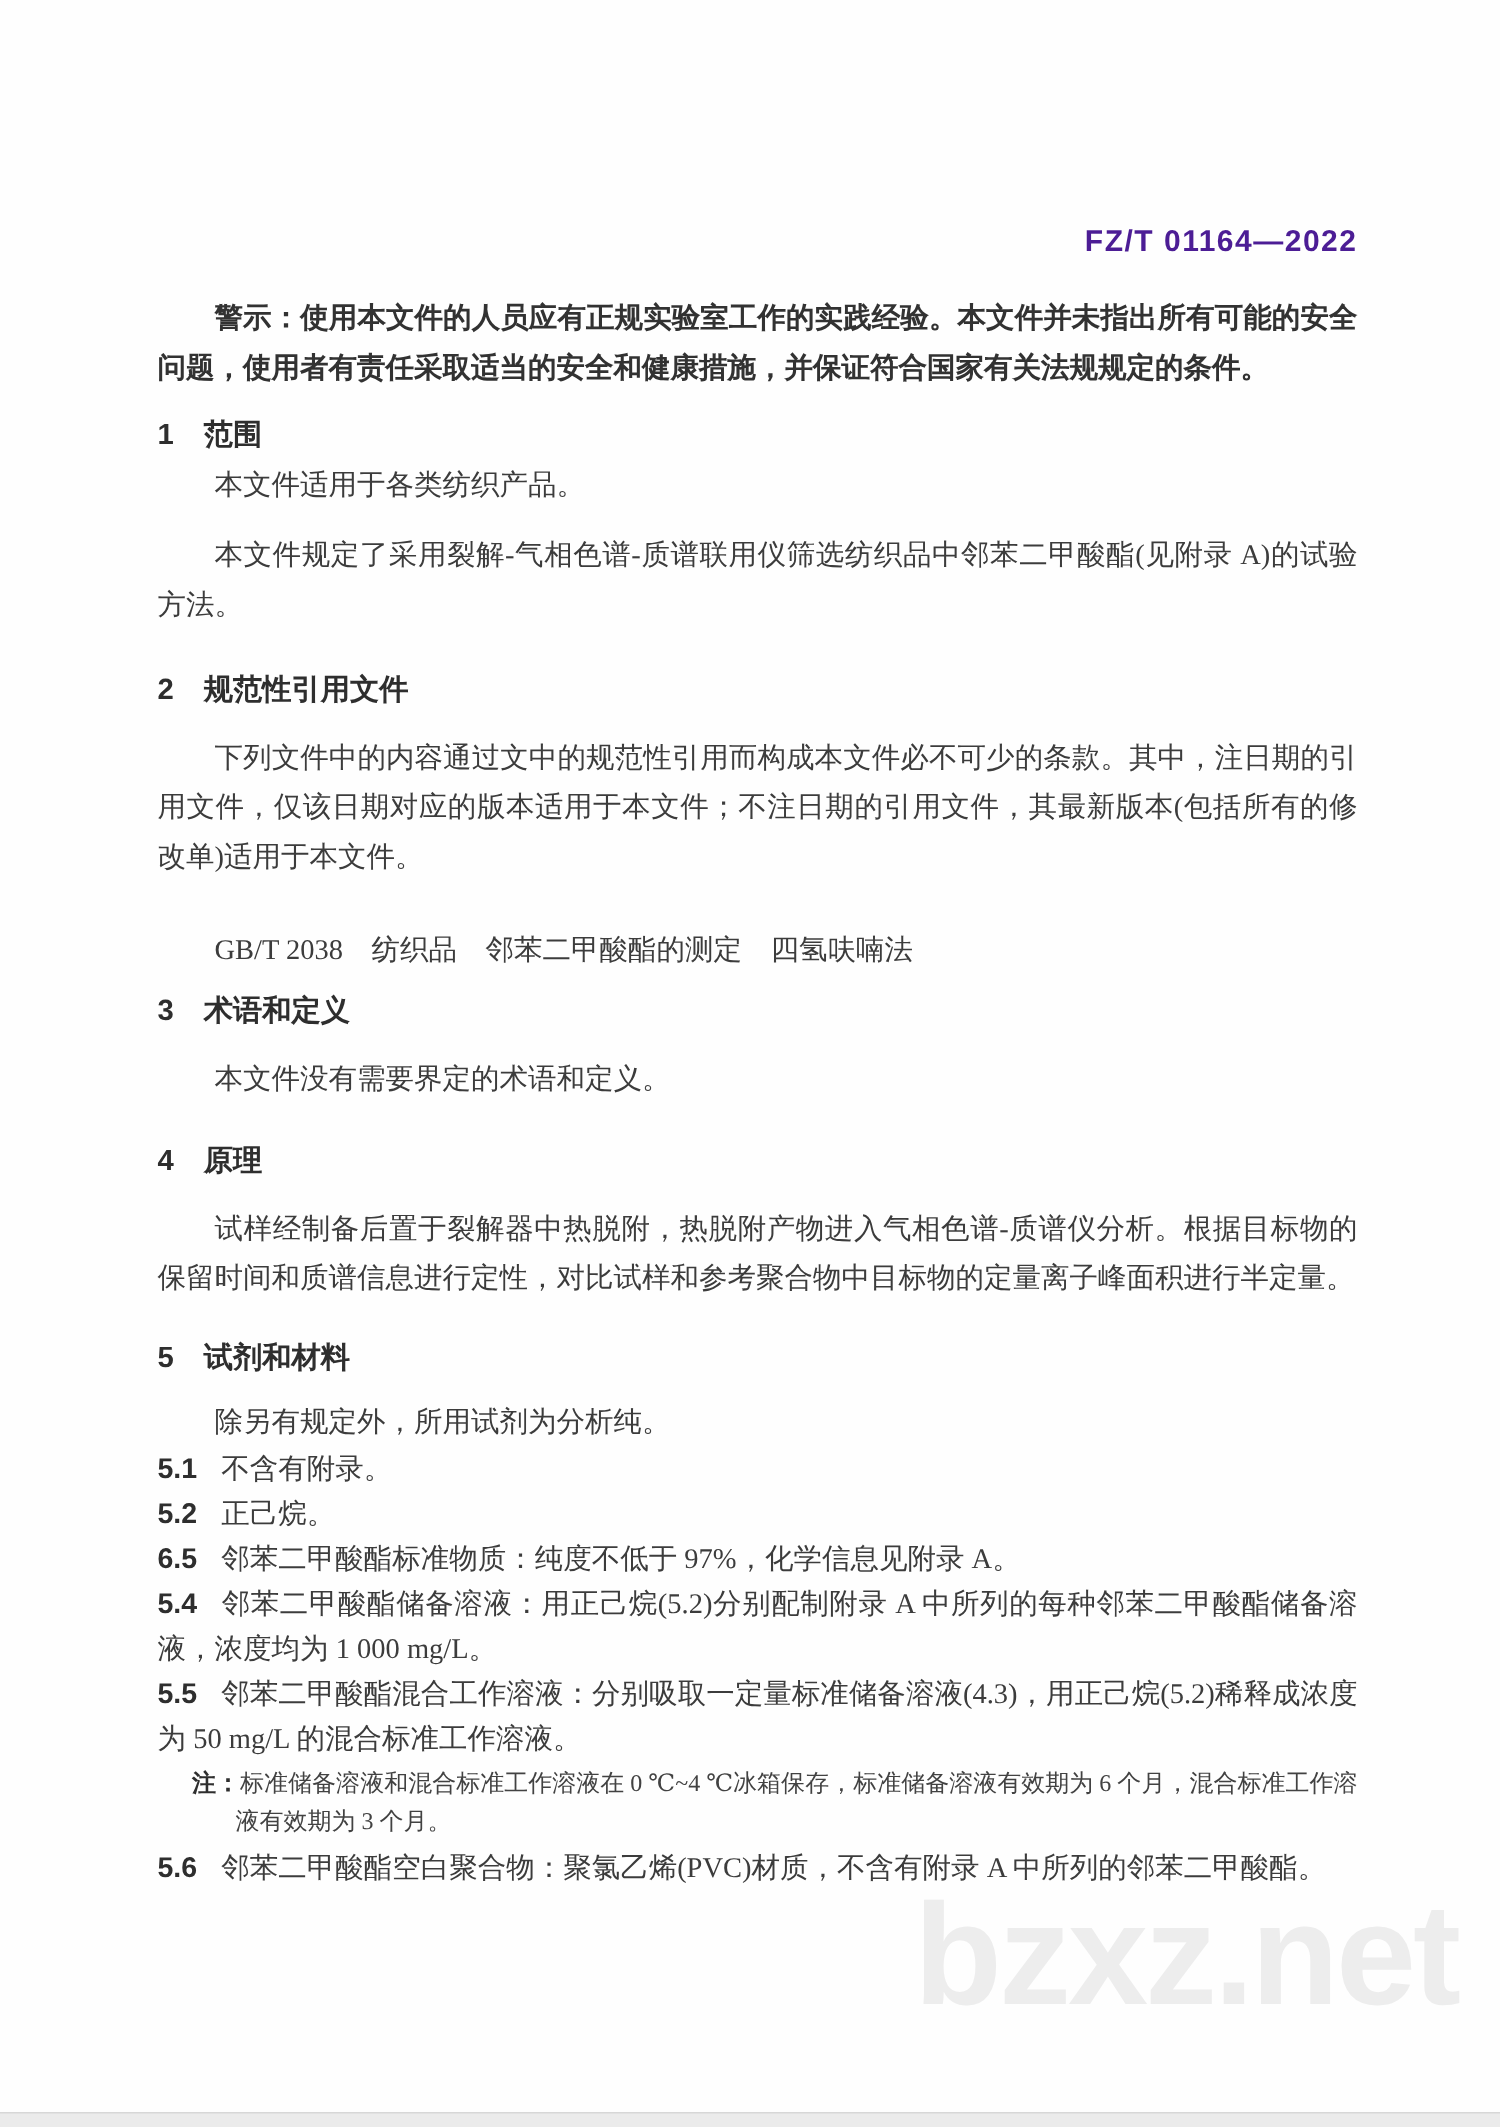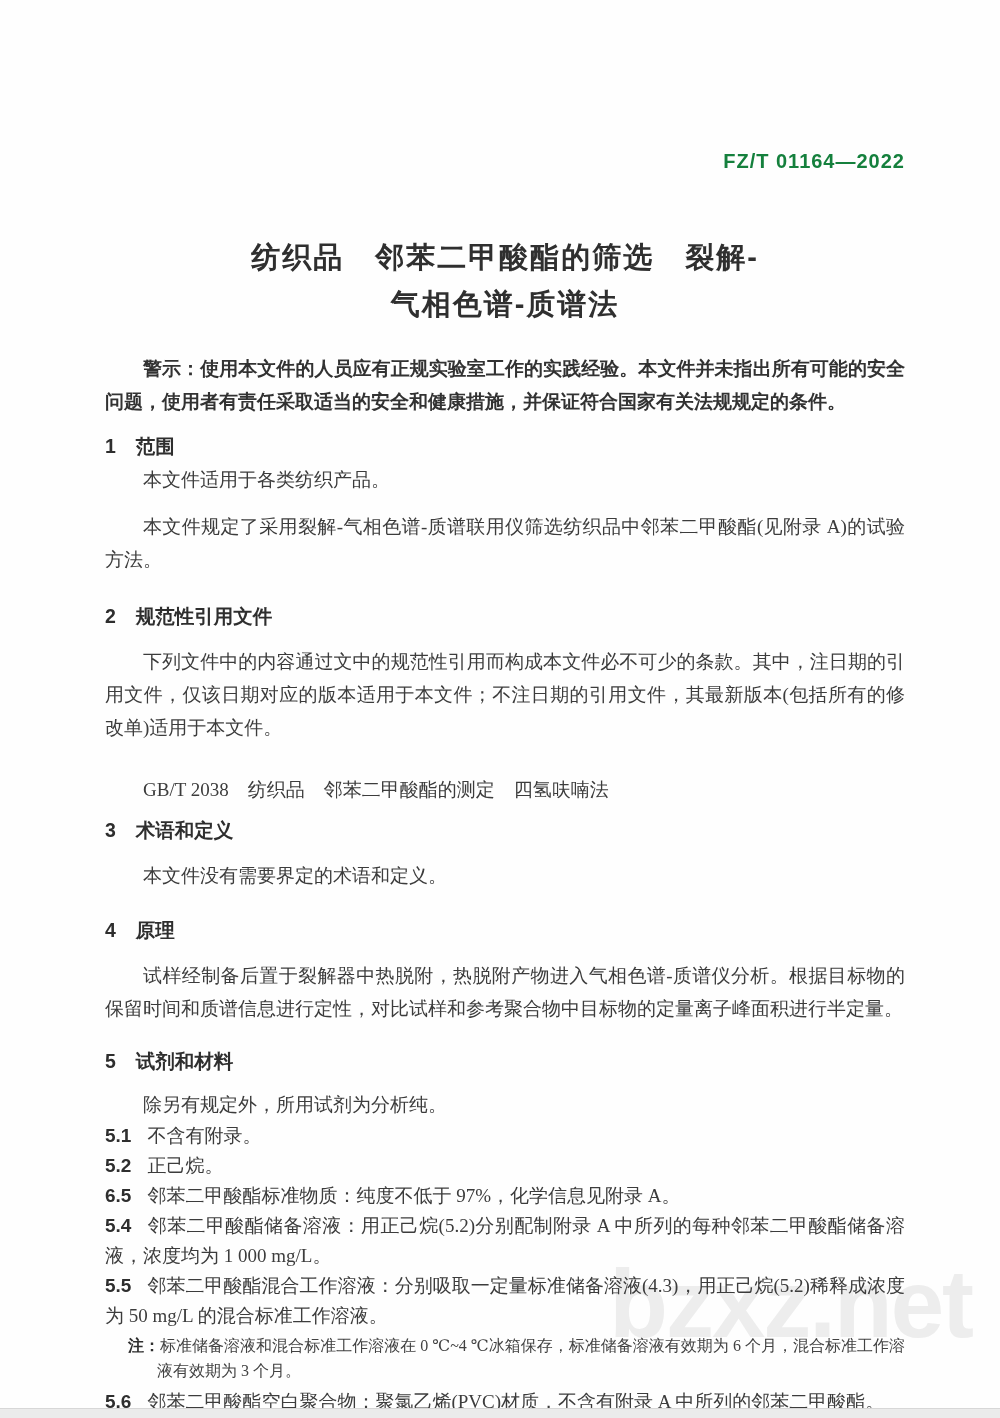--- a/index.html
+++ b/index.html
@@ -6,21 +6,21 @@
   .page{
     position:relative;width:1000px;height:1418px;background:#fefefe;
     overflow:hidden;
     font-family:"Liberation Serif","DejaVu Serif",serif;
     color:#3c3c3c;
   }
   .content{position:absolute;left:105px;width:800px;top:0;z-index:2;}
   .std-code{
     margin-top:150px;text-align:right;
     font-family:"Liberation Sans","DejaVu Sans",sans-serif;
-    font-weight:700;font-size:20px;line-height:22px;color:#15803d;letter-spacing:1px;
+    font-weight:700;font-size:20px;line-height:22px;color:#4c1d95;letter-spacing:1px;
   }
   .doc-title{
     margin-top:62px;text-align:center;
     font-family:"Liberation Sans","DejaVu Sans",sans-serif;
     font-weight:700;font-size:29px;line-height:47px;color:#2f2f2f;letter-spacing:2px;
   }
   .warning{
     margin-top:24px;font-family:"Liberation Sans","DejaVu Sans",sans-serif;
     font-weight:700;font-size:19px;line-height:33px;
     text-indent:2em;text-align:justify;color:#323232;
@@ -63,24 +63,20 @@
 <body>
 
 <div class="page">
 
   <div class="watermark">bzxz.net</div>
 
   <div class="content">
 
     <div class="std-code">FZ/T 01164—2022</div>
 
-    <div class="doc-title">
-      <div>纺织品　邻苯二甲酸酯的筛选　裂解-</div>
-      <div>气相色谱-质谱法</div>
-    </div>
 
     <div class="warning">警示：使用本文件的人员应有正规实验室工作的实践经验。本文件并未指出所有可能的安全问题，使用者有责任采取适当的安全和健康措施，并保证符合国家有关法规规定的条件。</div>
 
     <div class="sec-h mt26">
       <span class="hnum">1</span><span>范围</span>
     </div>
     <div class="para">本文件适用于各类纺织产品。</div>
     <div class="para mt14">本文件规定了采用裂解-气相色谱-质谱联用仪筛选纺织品中邻苯二甲酸酯(见附录 A)的试验方法。</div>
 
     <div class="sec-h mt24">

